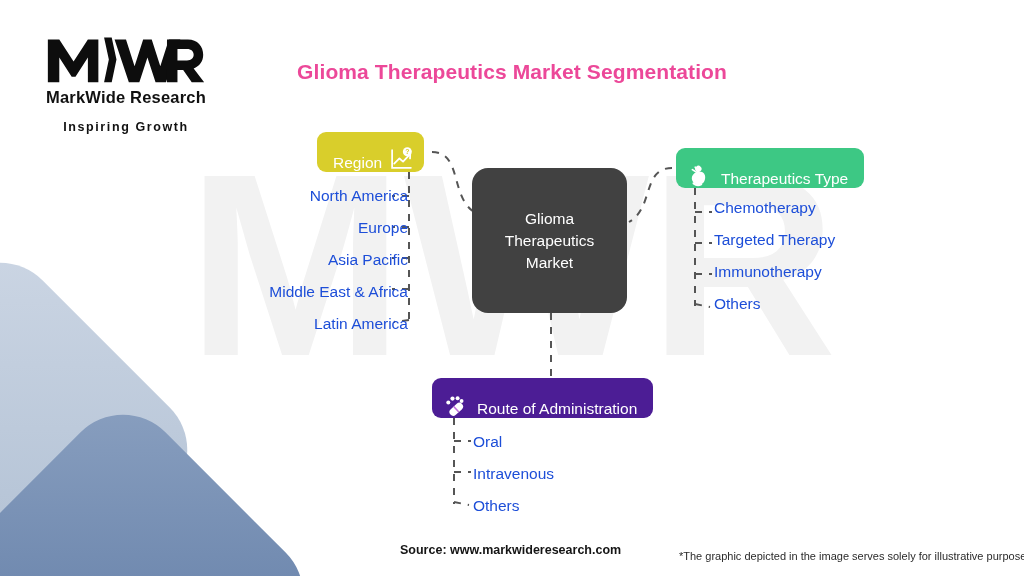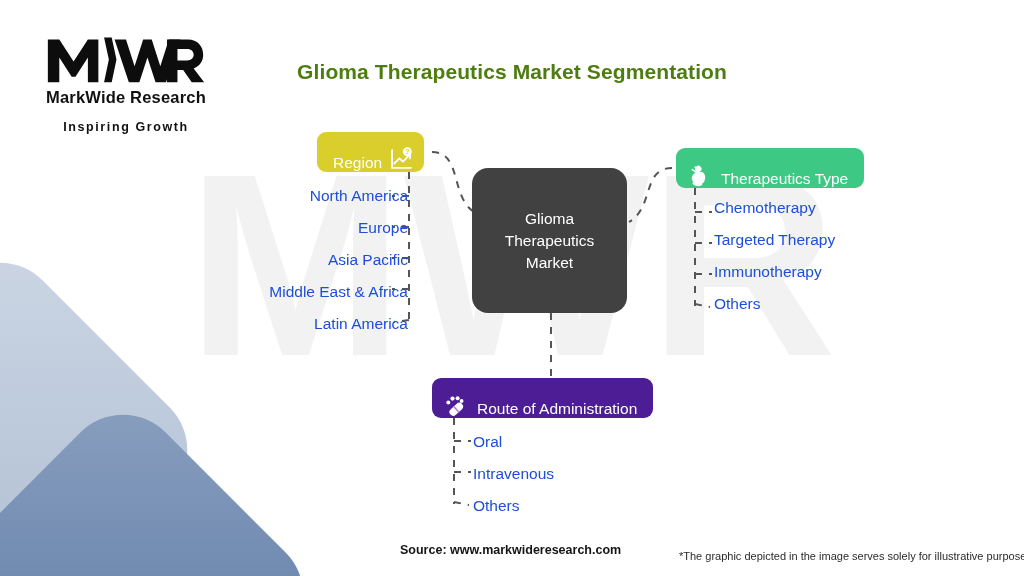--- a/index.html
+++ b/index.html
@@ -85,21 +85,21 @@
 
   
   .page-title {
     position: absolute;
     left: 0;
     top: 60px;
     width: 1024px;
     text-align: center;
     font-size: 21px;
     font-weight: bold;
-    color: #4d7c0f;
+    color: #ec4899;
     letter-spacing: 0.1px;
     z-index: 5;
   }
 
   
   .connectors {
     position: absolute;
     left: 0; top: 0;
     width: 1024px; height: 576px;
     z-index: 2;

